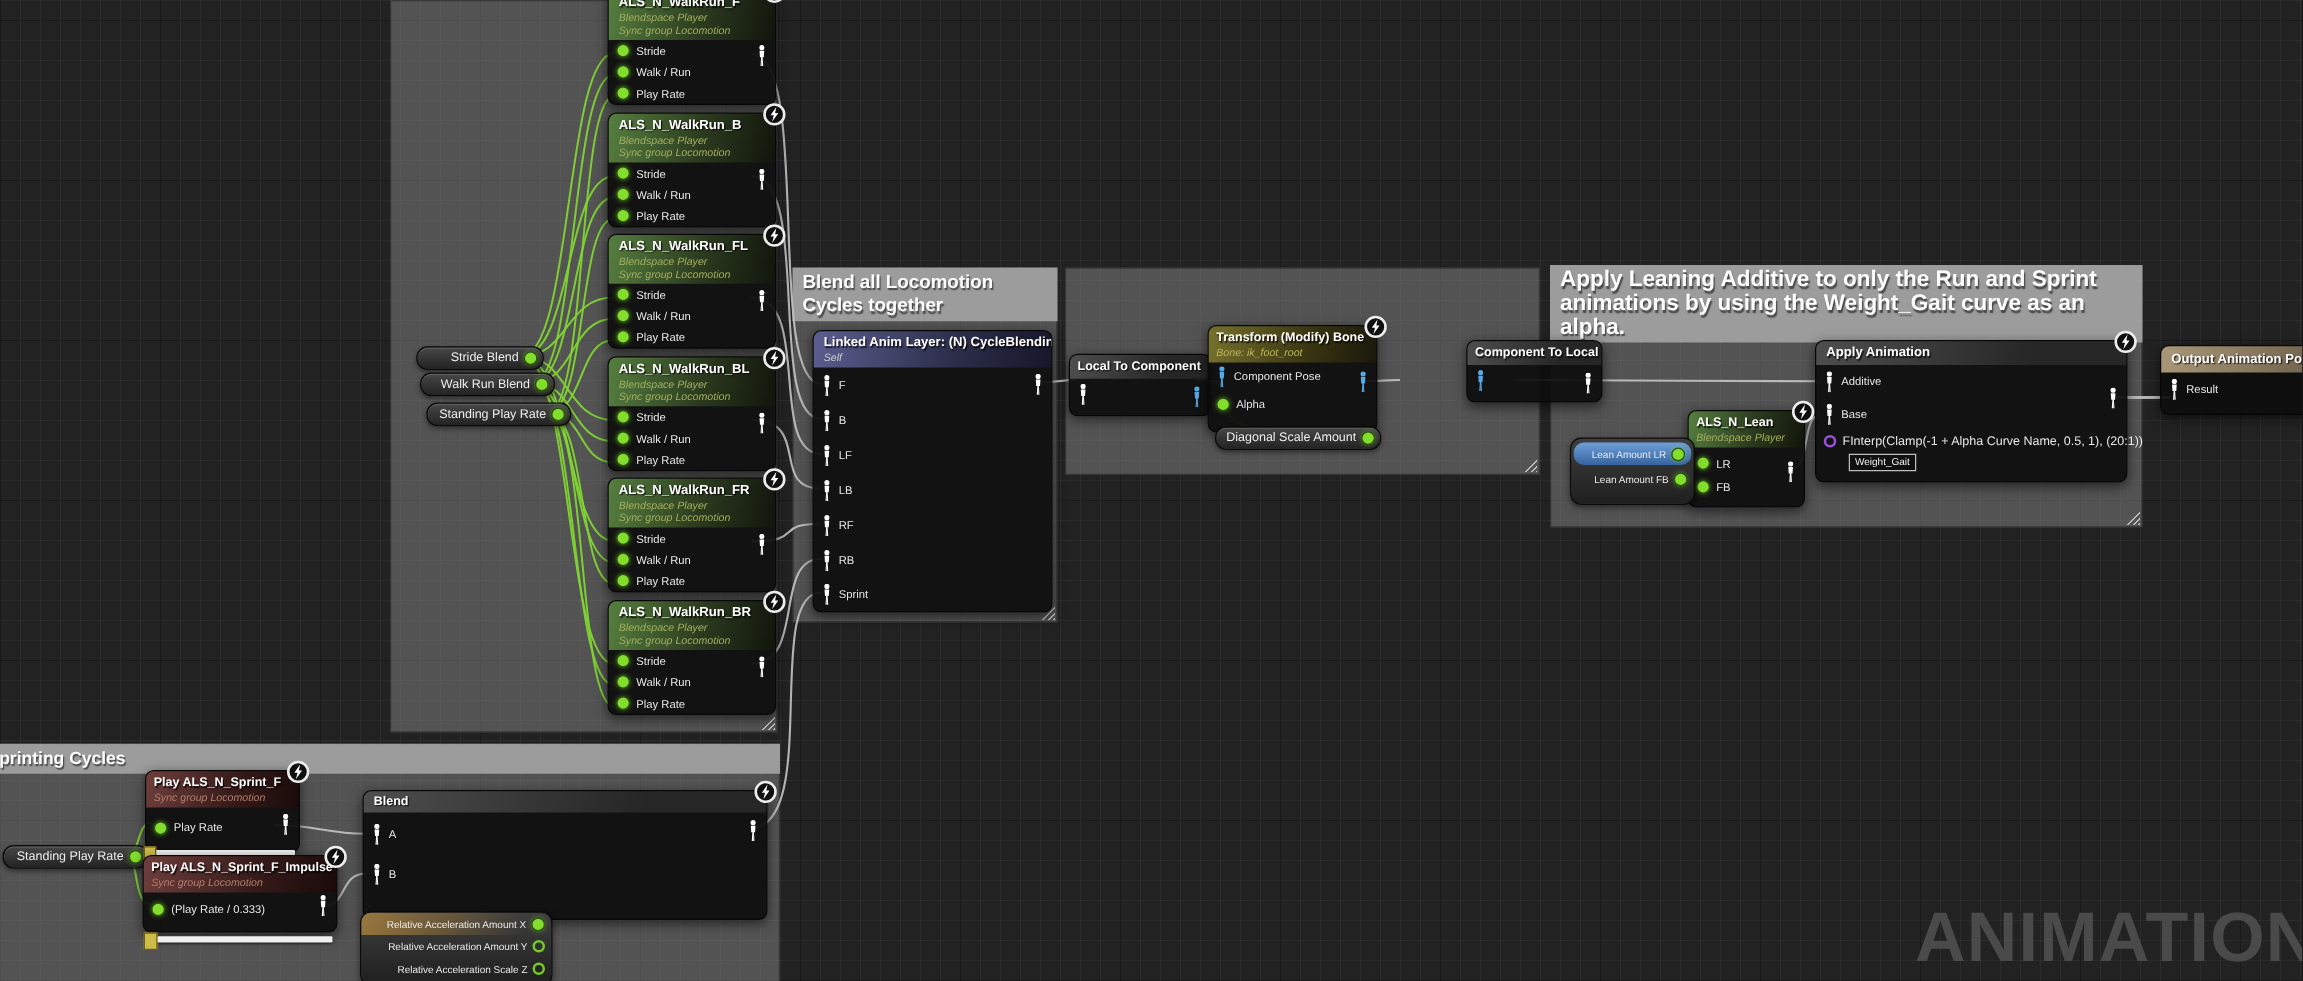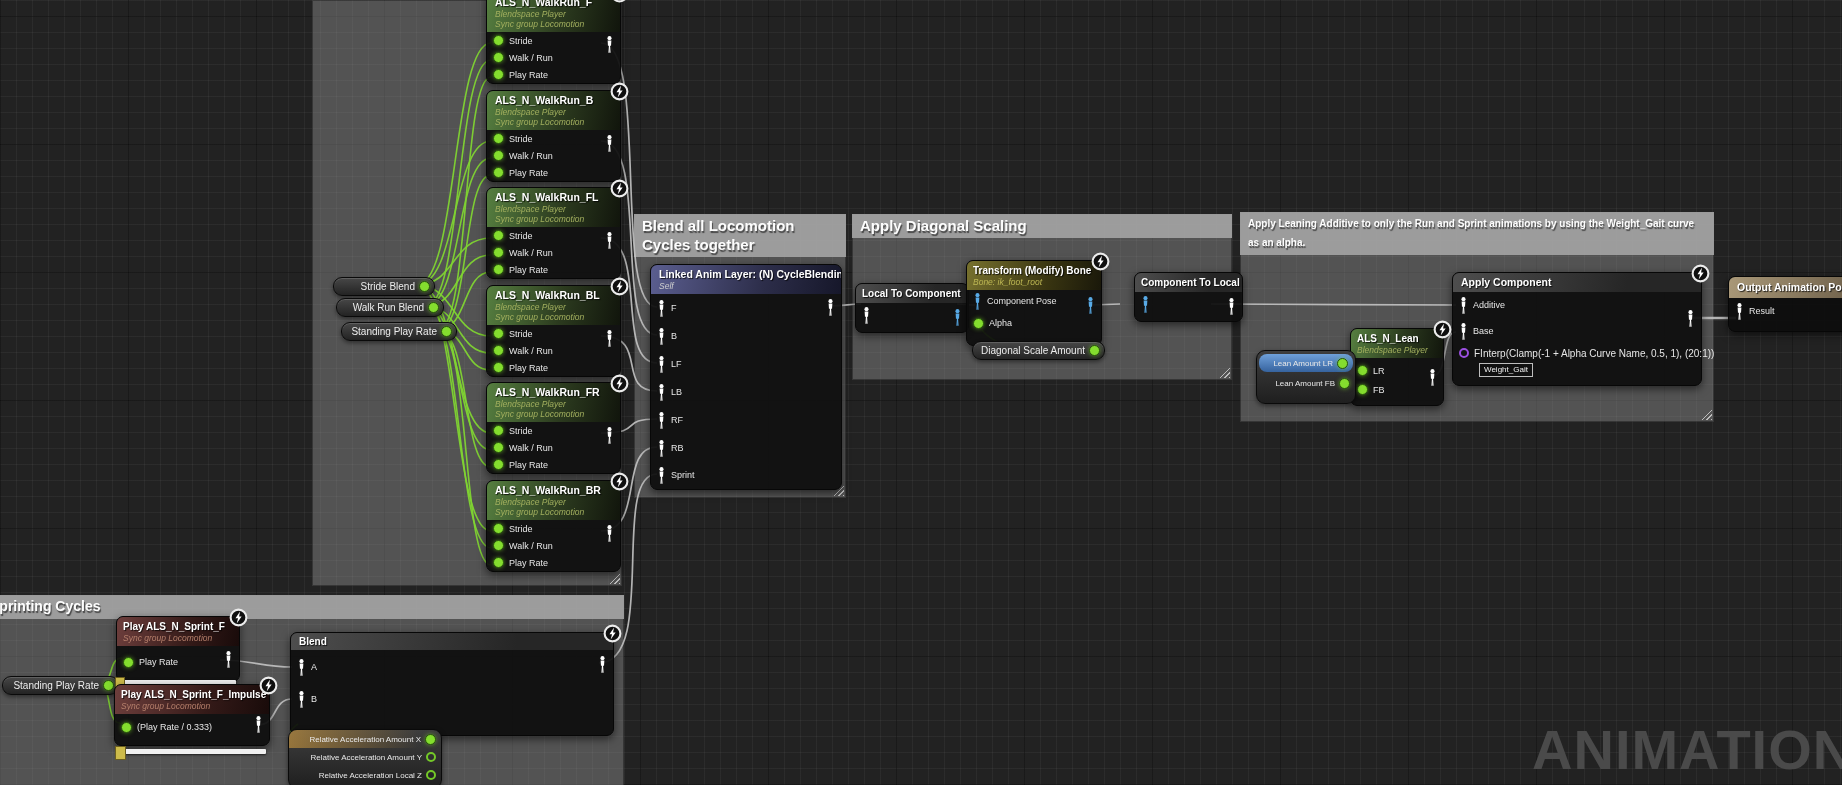--- a/index.html
+++ b/index.html
@@ -95,27 +95,26 @@
   </div>
 
   <div class="comment" style="left:634px;top:214px;width:212px;height:284px">
     <div class="cbody" style="top:0;bottom:0"></div>
     <div class="chead" style="font-size:15px">Blend all Locomotion Cycles together</div>
     <div class="grip"></div>
   </div>
 
   <div class="comment" style="left:852px;top:214px;width:380px;height:166px">
     <div class="cbody" style="top:0;bottom:0"></div>
-    <div class="chead" style="font-size:15px">Apply Diagonal Scaling</div>
     <div class="grip"></div>
   </div>
 
   <div class="comment" style="left:1240px;top:212px;width:474px;height:210px">
     <div class="cbody" style="top:0;bottom:0"></div>
-    <div class="chead" style="font-size:10px">Apply Leaning Additive to only the Run and Sprint animations by using the Weight_Gait curve as an alpha.</div>
+    <div class="chead" style="font-size:18px">Apply Leaning Additive to only the Run and Sprint animations by using the Weight_Gait curve as an alpha.</div>
     <div class="grip"></div>
   </div>
 
   <div class="comment" style="left:-16px;top:595px;width:640px;height:200px">
     <div class="cbody" style="top:0;bottom:0"></div>
     <div class="chead" style="font-size:14px;padding-left:6px">Sprinting Cycles</div>
   </div>
 
   <svg class="wires" width="1842" height="785">
 
@@ -417,21 +416,21 @@
       </div>
     <div class="prow" style="height:22px">
         <span class="dot"></span>
         <span class="plab">Alpha</span>
       </div>
     <div class="pout" style="top:36px"><svg class="person blue" viewBox="0 0 10 20" width="9" height="17">
           <use href="#person"></use>
         </svg></div>
   </div>
 
-  <div class="node" style="left:1134px;top:272px;width:107px;height:48px">
+  <div class="node" style="left:1173px;top:272px;width:107px;height:48px">
     <div class="nhead grad-gray" style="padding:3px 6px">
         <div class="t" style="font-size:10px">Component To Local</div>
       </div>
     <div class="prow" style="height:24px">
         <svg class="person blue" viewBox="0 0 10 20" width="9" height="17">
           <use href="#person"></use>
         </svg>
       </div>
     <div class="pout" style="top:25px"><svg class="person" viewBox="0 0 10 20" width="9" height="17">
           <use href="#person"></use>
@@ -441,21 +440,21 @@
   <div class="pill" style="left:972px;top:341px;width:118px">
     <span>Diagonal Scale Amount</span>
     <span class="dot"></span>
   </div>
 
   <div class="node" style="left:1452px;top:272px;width:248px;height:112px">
     <div class="badge"><svg width="19" height="19">
           <use href="#bolt"></use>
         </svg></div>
     <div class="nhead grad-gray" style="padding:3px 8px">
-        <div class="t">Apply Component</div>
+        <div class="t">Apply Animation</div>
       </div>
     <div class="prow" style="height:26px">
         <svg class="person" viewBox="0 0 10 20" width="9" height="17">
           <use href="#person"></use>
         </svg>
         <span class="plab">Additive</span>
       </div>
     <div class="prow" style="height:26px">
         <svg class="person" viewBox="0 0 10 20" width="9" height="17">
           <use href="#person"></use>
@@ -586,18 +585,18 @@
   <div class="group-box" style="left:288px;top:729px;width:152px;height:58px">
     <div class="grow hot">
       <span>Relative Acceleration Amount X</span>
       <span class="dot"></span>
     </div>
     <div class="grow">
       <span>Relative Acceleration Amount Y</span>
       <span class="dot hollow"></span>
     </div>
     <div class="grow">
-      <span>Relative Acceleration Local Z</span>
+      <span>Relative Acceleration Scale Z</span>
       <span class="dot hollow"></span>
     </div>
   </div>
 
 </div>
 
 </body></html>

